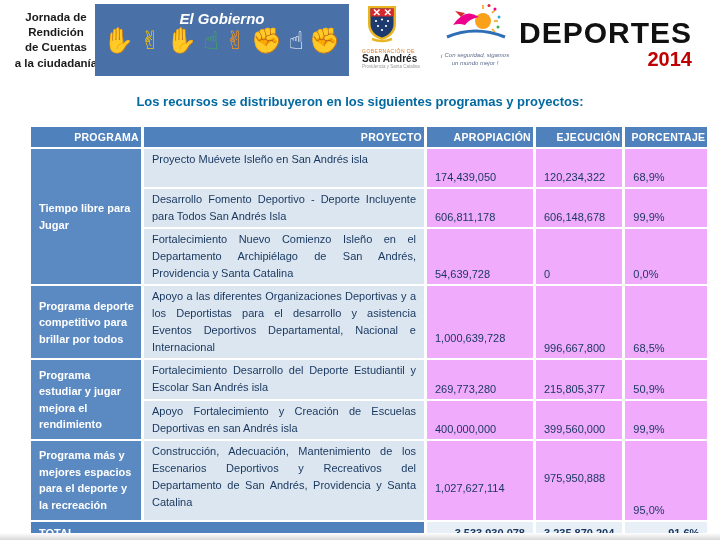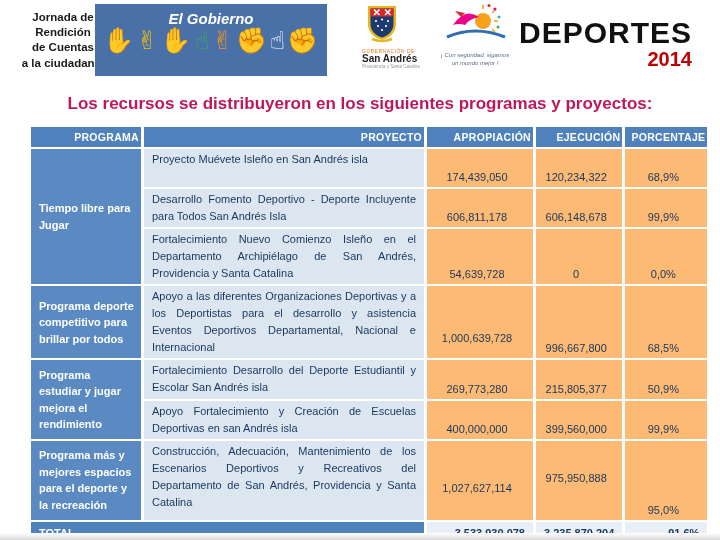--- a/index.html
+++ b/index.html
@@ -5,25 +5,25 @@
   html,body{margin:0;padding:0;background:#888;}
   .slide{
     position:relative;width:720px;height:540px;background:#ffffff;
     font-family:"Liberation Sans","DejaVu Sans",sans-serif;overflow:hidden;
   }
   .slide::after{content:"";position:absolute;left:0;right:0;bottom:0;height:7px;
     background:linear-gradient(#ffffff,#d9d9d9);}
 
   
   .jornada{
-    position:absolute;left:19px;top:10px;width:88px;text-align:center;
+    position:absolute;left:12px;top:10px;width:88px;text-align:center;
     font-weight:bold;font-size:11.5px;line-height:1.32;color:#1a1a1a;
   }
   .banner{
-    position:absolute;left:95px;top:4px;width:232px;height:72px;
+    position:absolute;left:95px;top:4px;width:254px;height:72px;
     background:#4a70a8;color:#fff;overflow:hidden;
   }
   .banner-line{display:flex;align-items:baseline;justify-content:center;gap:7px;margin-top:6px;}
   .banner-prefix{font-size:15px;font-weight:bold;font-style:italic;}
   .banner-script{font-size:19px;font-weight:bold;font-style:italic;
     font-family:"DejaVu Serif",serif;letter-spacing:1px;}
   .hands{display:flex;justify-content:space-between;padding:0 8px;margin-top:1px;}
   .hand{font-size:25px;line-height:1;font-family:"DejaVu Sans",sans-serif;}
 
   .crest{
@@ -38,21 +38,21 @@
   }
   .worldlogo .slogan{font-size:6px;color:#5a6b8c;font-style:italic;line-height:1.3;margin-top:1px;}
 
   .deportes-box{position:absolute;right:28px;top:18px;text-align:right;}
   .deportes-title{font-size:30px;font-weight:900;color:#111;letter-spacing:1px;line-height:1;}
   .deportes-year{font-size:20px;font-weight:bold;color:#c00000;line-height:1.1;}
 
   
   .slide-title{
     position:absolute;left:0;top:94px;width:100%;text-align:center;
-    font-size:17px;font-weight:bold;color:#be185d;
+    font-size:13px;font-weight:bold;color:#0369a1;
   }
 
   
   table.budget{
     position:absolute;left:28px;top:125px;
     border-collapse:separate;border-spacing:3px 2px;table-layout:fixed;
     font-size:11px;color:#17365d;
   }
   col.c-prog{width:110px;} col.c-proy{width:280px;}
   col.c-apro{width:106px;} col.c-ejec{width:86px;} col.c-pct{width:82px;}
@@ -63,22 +63,22 @@
   }
   td.prog{
     background:#5b89c2;color:#fff;font-weight:bold;vertical-align:middle;
     text-align:left;padding:2px 6px 2px 8px;line-height:1.5;font-size:11px;
   }
   td.proj{
     background:#dce6f1;vertical-align:top;text-align:justify;
     padding:2px 8px 2px 8px;line-height:1.55;
   }
   td.num{
-    background:#fdba74;vertical-align:bottom;text-align:center;
-    padding:2px 8px 4px 2px;white-space:nowrap;
+    background:#f0abfc;vertical-align:bottom;text-align:left;
+    padding:2px 8px 4px 8px;white-space:nowrap;
   }
   td.num.lift-md{padding-bottom:26px;}
   td.num.lift-lg{padding-bottom:36px;}
   td.num.lift-sm{padding-bottom:14px;}
   td.total-label{
     background:#4f81bd;color:#fff;font-weight:bold;font-size:11px;
     vertical-align:middle;padding:2px 8px;height:18px;
   }
   td.total-num{
     background:#e9eff7;font-weight:bold;text-align:right;vertical-align:middle;

